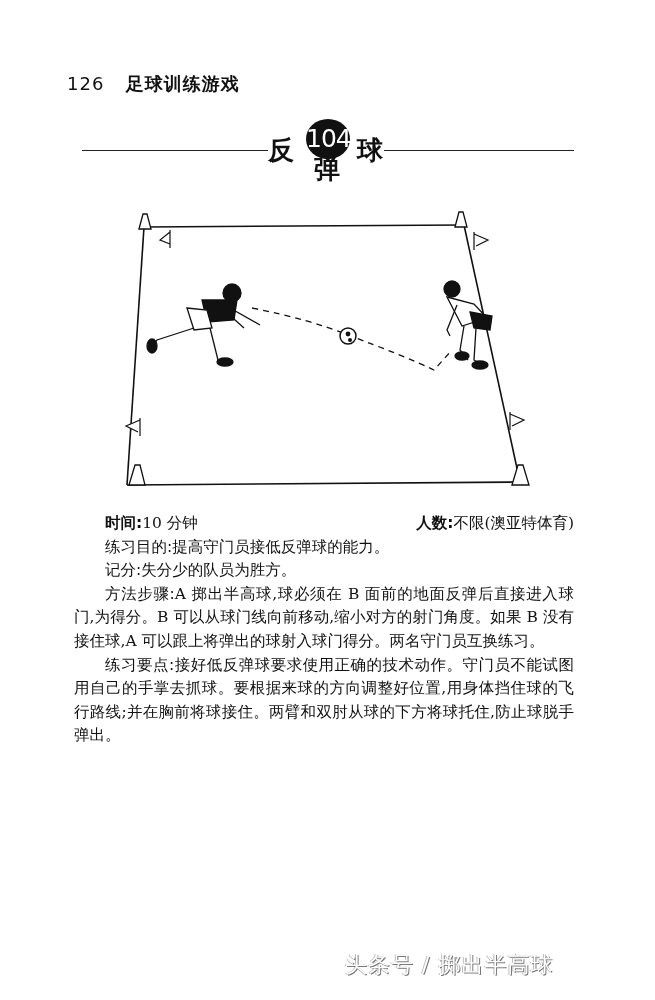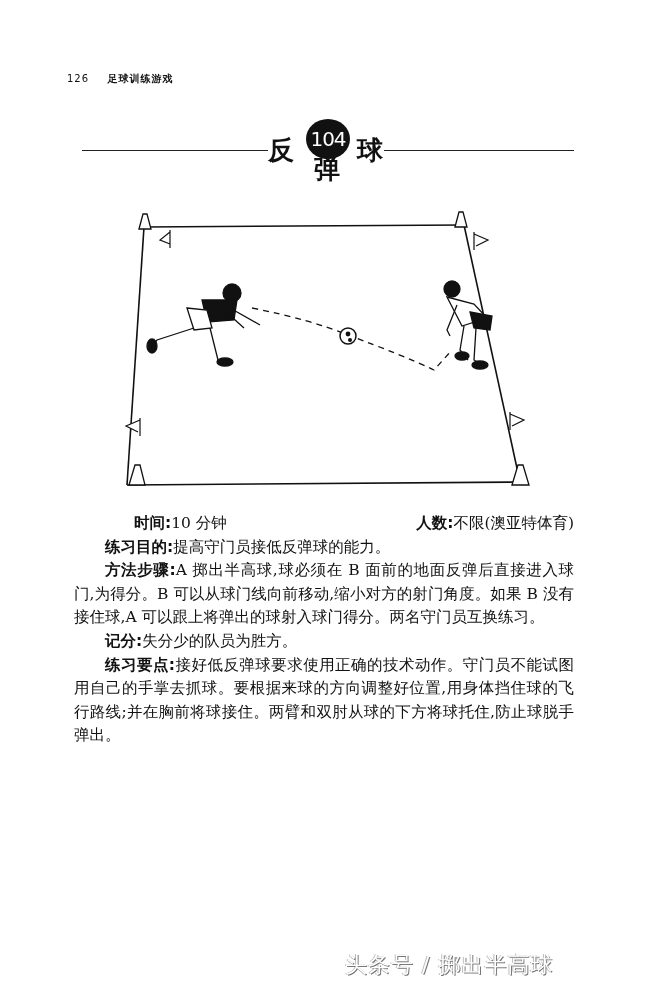--- a/index.html
+++ b/index.html
@@ -1,34 +1,34 @@
 <!DOCTYPE html>
 <html><head>
 <meta charset="utf-8">
 <style>
   html, body { margin: 0; padding: 0; background: #ffffff; }
   body { width: 655px; height: 1000px; position: relative; overflow: hidden;
          font-family: "DejaVu Serif", "Liberation Serif", serif; color: #111; }
   .running-head { position: absolute; left: 67px; top: 72px; font-family: "DejaVu Sans", sans-serif;
-                  font-size: 10px; font-weight: bold; letter-spacing: 1px; }
+                  font-size: 18px; font-weight: bold; letter-spacing: 1px; }
   .running-head .pgno { margin-right: 14px; font-weight: normal; }
   .title-rule { position: absolute; top: 150px; height: 1px; background: #222; }
   .title-rule.left { left: 82px; width: 186px; }
   .title-rule.right { left: 384px; width: 190px; }
   .title-char { position: absolute; font-family: "DejaVu Sans", sans-serif; font-weight: bold;
                 font-size: 26px; line-height: 26px; }
   .title-badge { position: absolute; left: 306px; top: 119px; width: 44px; height: 40px;
                  background: #111; border-radius: 50%; color: #fff; font-family: "DejaVu Sans", sans-serif;
-                 font-size: 20px; text-align: center; line-height: 40px; letter-spacing: -1px; }
+                 font-size: 25px; text-align: center; line-height: 40px; letter-spacing: -1px; }
   .figure { position: absolute; left: 112px; top: 200px; width: 420px; height: 290px; }
   .body-text { position: absolute; left: 74px; top: 512px; width: 500px; font-size: 15.5px; line-height: 23.6px; }
   .p { margin: 0; text-indent: 2em; text-align: justify; }
-  .p b { font-family: "DejaVu Sans", sans-serif; font-weight: bold; }
+  .p b { font-family: "DejaVu Sans", sans-serif; font-weight: normal; }
   .meta-row { display: flex; justify-content: space-between; padding-left: 2em; }
-  .meta-row b { font-family: "DejaVu Sans", sans-serif; margin-left: 29px; }
+  .meta-row b { font-family: "DejaVu Sans", sans-serif; }
   .stamp { position: absolute; left: 440px; top: 680px; width: 215px; height: 220px; }
   .footer-watermark { position: absolute; left: 345px; top: 950px; font-family: "DejaVu Sans", sans-serif;
                       font-size: 22px; color: #fff; letter-spacing: 1px;
                       text-shadow: 1px 1px 0 #777, -1px 0 0 #bbb; }
 </style>
 </head>
 <body>
 
 <div class="running-head">
   <span class="pgno">126</span>
@@ -92,22 +92,22 @@
     <ellipse cx="368" cy="165" rx="8" ry="4" fill="#111"></ellipse>
   </g>
 </svg>
 
 <div class="body-text">
   <div class="meta-row">
     <span><b>时间:</b><span>10 分钟</span></span>
     <span><b>人数:</b><span>不限(澳亚特体育)</span></span>
   </div>
   <p class="p"><b>练习目的:</b><span>提高守门员接低反弹球的能力。</span></p>
+  <p class="p"><b>记分:</b><span>失分少的队员为胜方。</span></p>
   <p class="p"><b>方法步骤:</b><span>A 掷出半高球,球必须在 B 面前的地面反弹后直接进入球门,为得分。B 可以从球门线向前移动,缩小对方的射门角度。如果 B 没有接住球,A 可以跟上将弹出的球射入球门得分。两名守门员互换练习。</span></p>
-  <p class="p"><b>记分:</b><span>失分少的队员为胜方。</span></p>
   <p class="p"><b>练习要点:</b><span>接好低反弹球要求使用正确的技术动作。守门员不能试图用自己的手掌去抓球。要根据来球的方向调整好位置,用身体挡住球的飞行路线;并在胸前将球接住。两臂和双肘从球的下方将球托住,防止球脱手弹出。</span></p>
 </div>
 
 <svg class="stamp" viewBox="0 0 215 220" style="z-index:-1;">
   <path d="M40 40 L120 0 L170 30 L215 150 L200 220 L90 220 L30 120 Z" fill="#e8e8e8"></path>
   <text x="150" y="175" font-family="DejaVu Sans, sans-serif" font-size="16" fill="#fff" transform="rotate(-30 150 175)">PDG</text>
 </svg>
 
 <div class="footer-watermark">头条号 / 掷出半高球</div>
 

